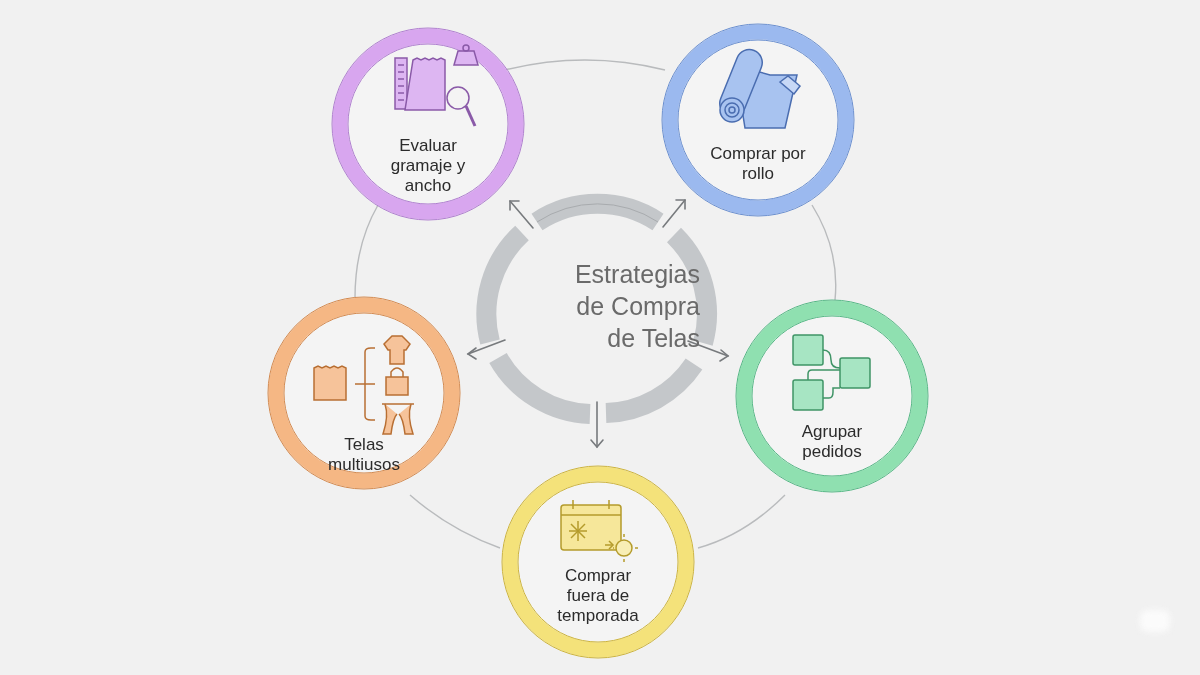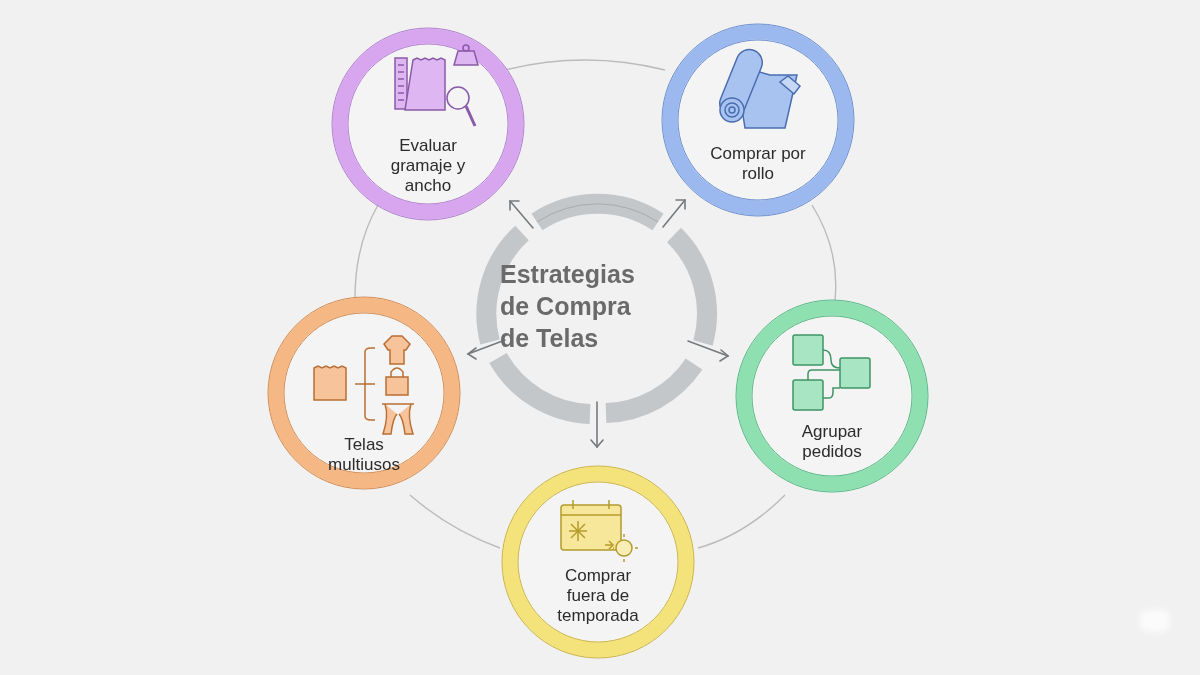--- a/index.html
+++ b/index.html
@@ -1,18 +1,18 @@
 <!DOCTYPE html>
 <html><head>
 <meta charset="utf-8">
 <style>
   html, body { margin:0; padding:0; }
   body { width:1200px; height:675px; background:#f1f1f1; position:relative; overflow:hidden; font-family:"Liberation Sans", sans-serif; }
   #diagram { position:absolute; left:0; top:0; width:1200px; height:675px; }
-  #hub-title { position:absolute; left:500px; top:258px; width:200px; text-align:left; font-size:25px; line-height:32px; font-weight:bold; color:#6a6a6a; white-space:pre-line; }
+  #hub-title { position:absolute; left:500px; top:258px; width:200px; text-align:right; font-size:25px; line-height:32px; font-weight:normal; color:#6a6a6a; white-space:pre-line; }
   #watermark { position:absolute; left:1140px; top:610px; width:30px; height:22px; background:#fbfbfb; border-radius:8px; filter:blur(3px); }
 </style>
 </head>
 <body>
 
 <svg id="diagram" width="1200" height="675" viewBox="0 0 1200 675">
 
   <g fill="none" stroke="#b9bbbd" stroke-width="1.4">
     <path d="M 505 70 Q 585 50 665 70"></path>
     <path d="M 812 205 Q 840 250 835 300"></path>

